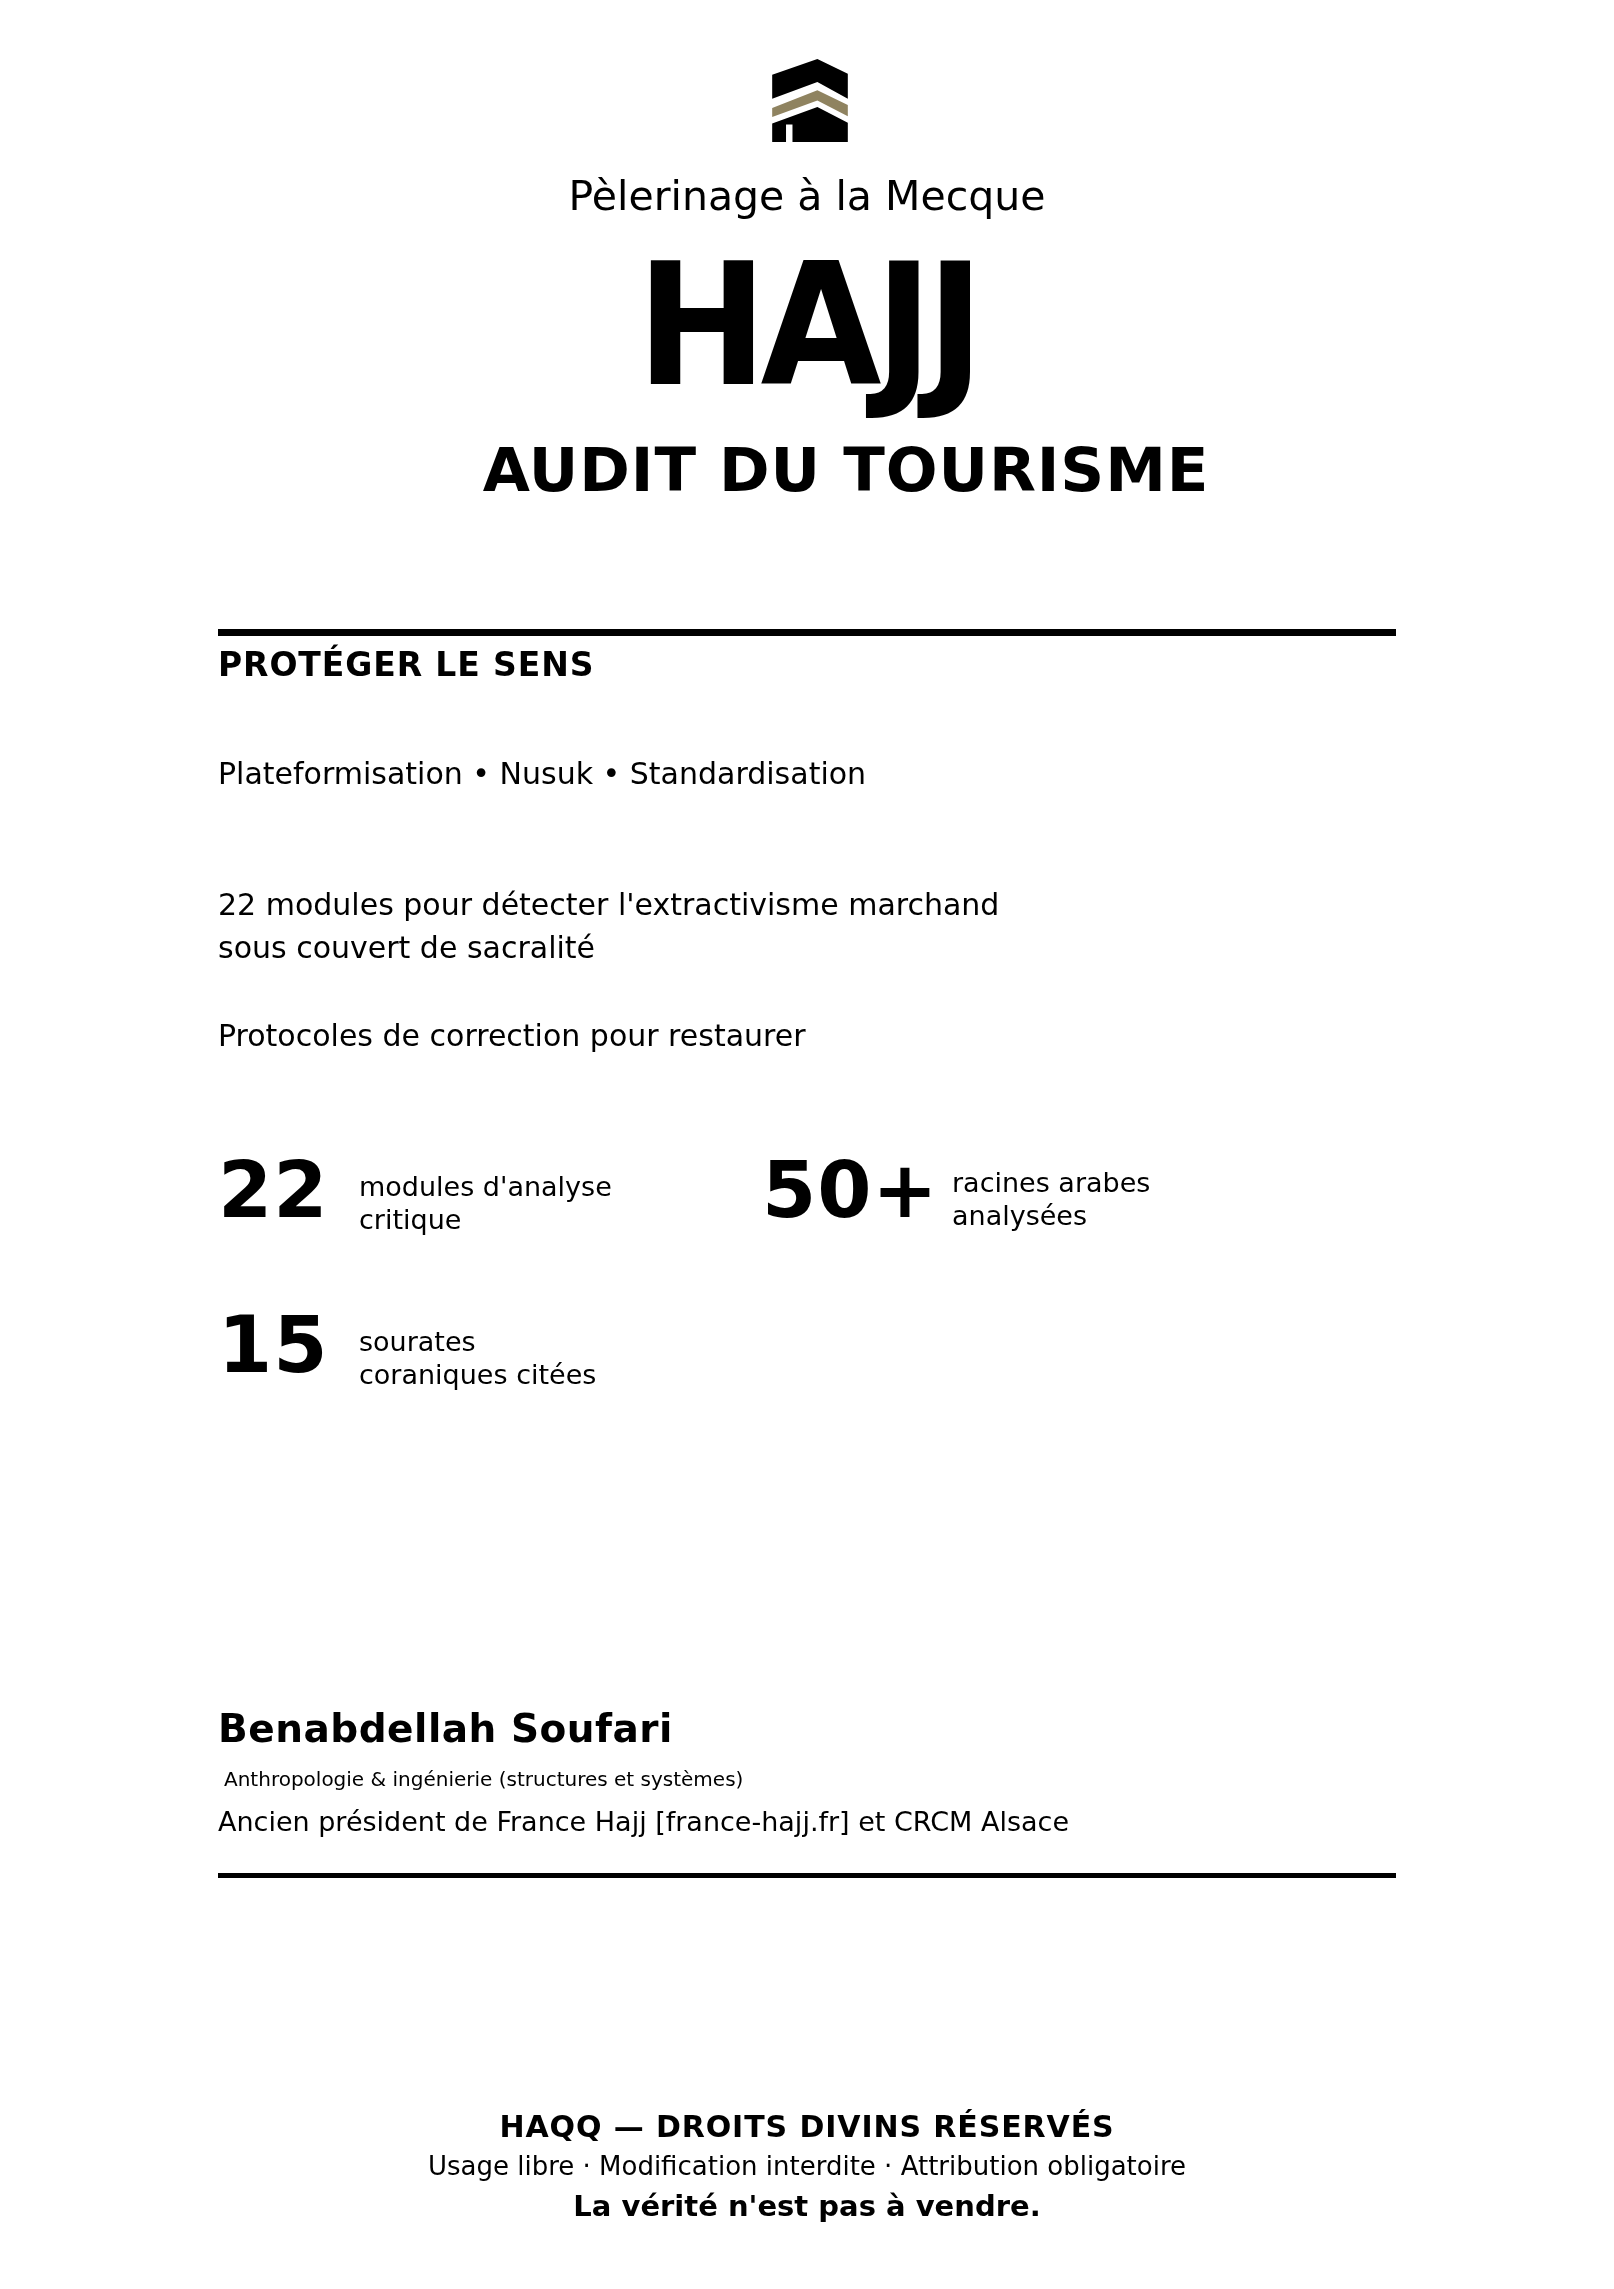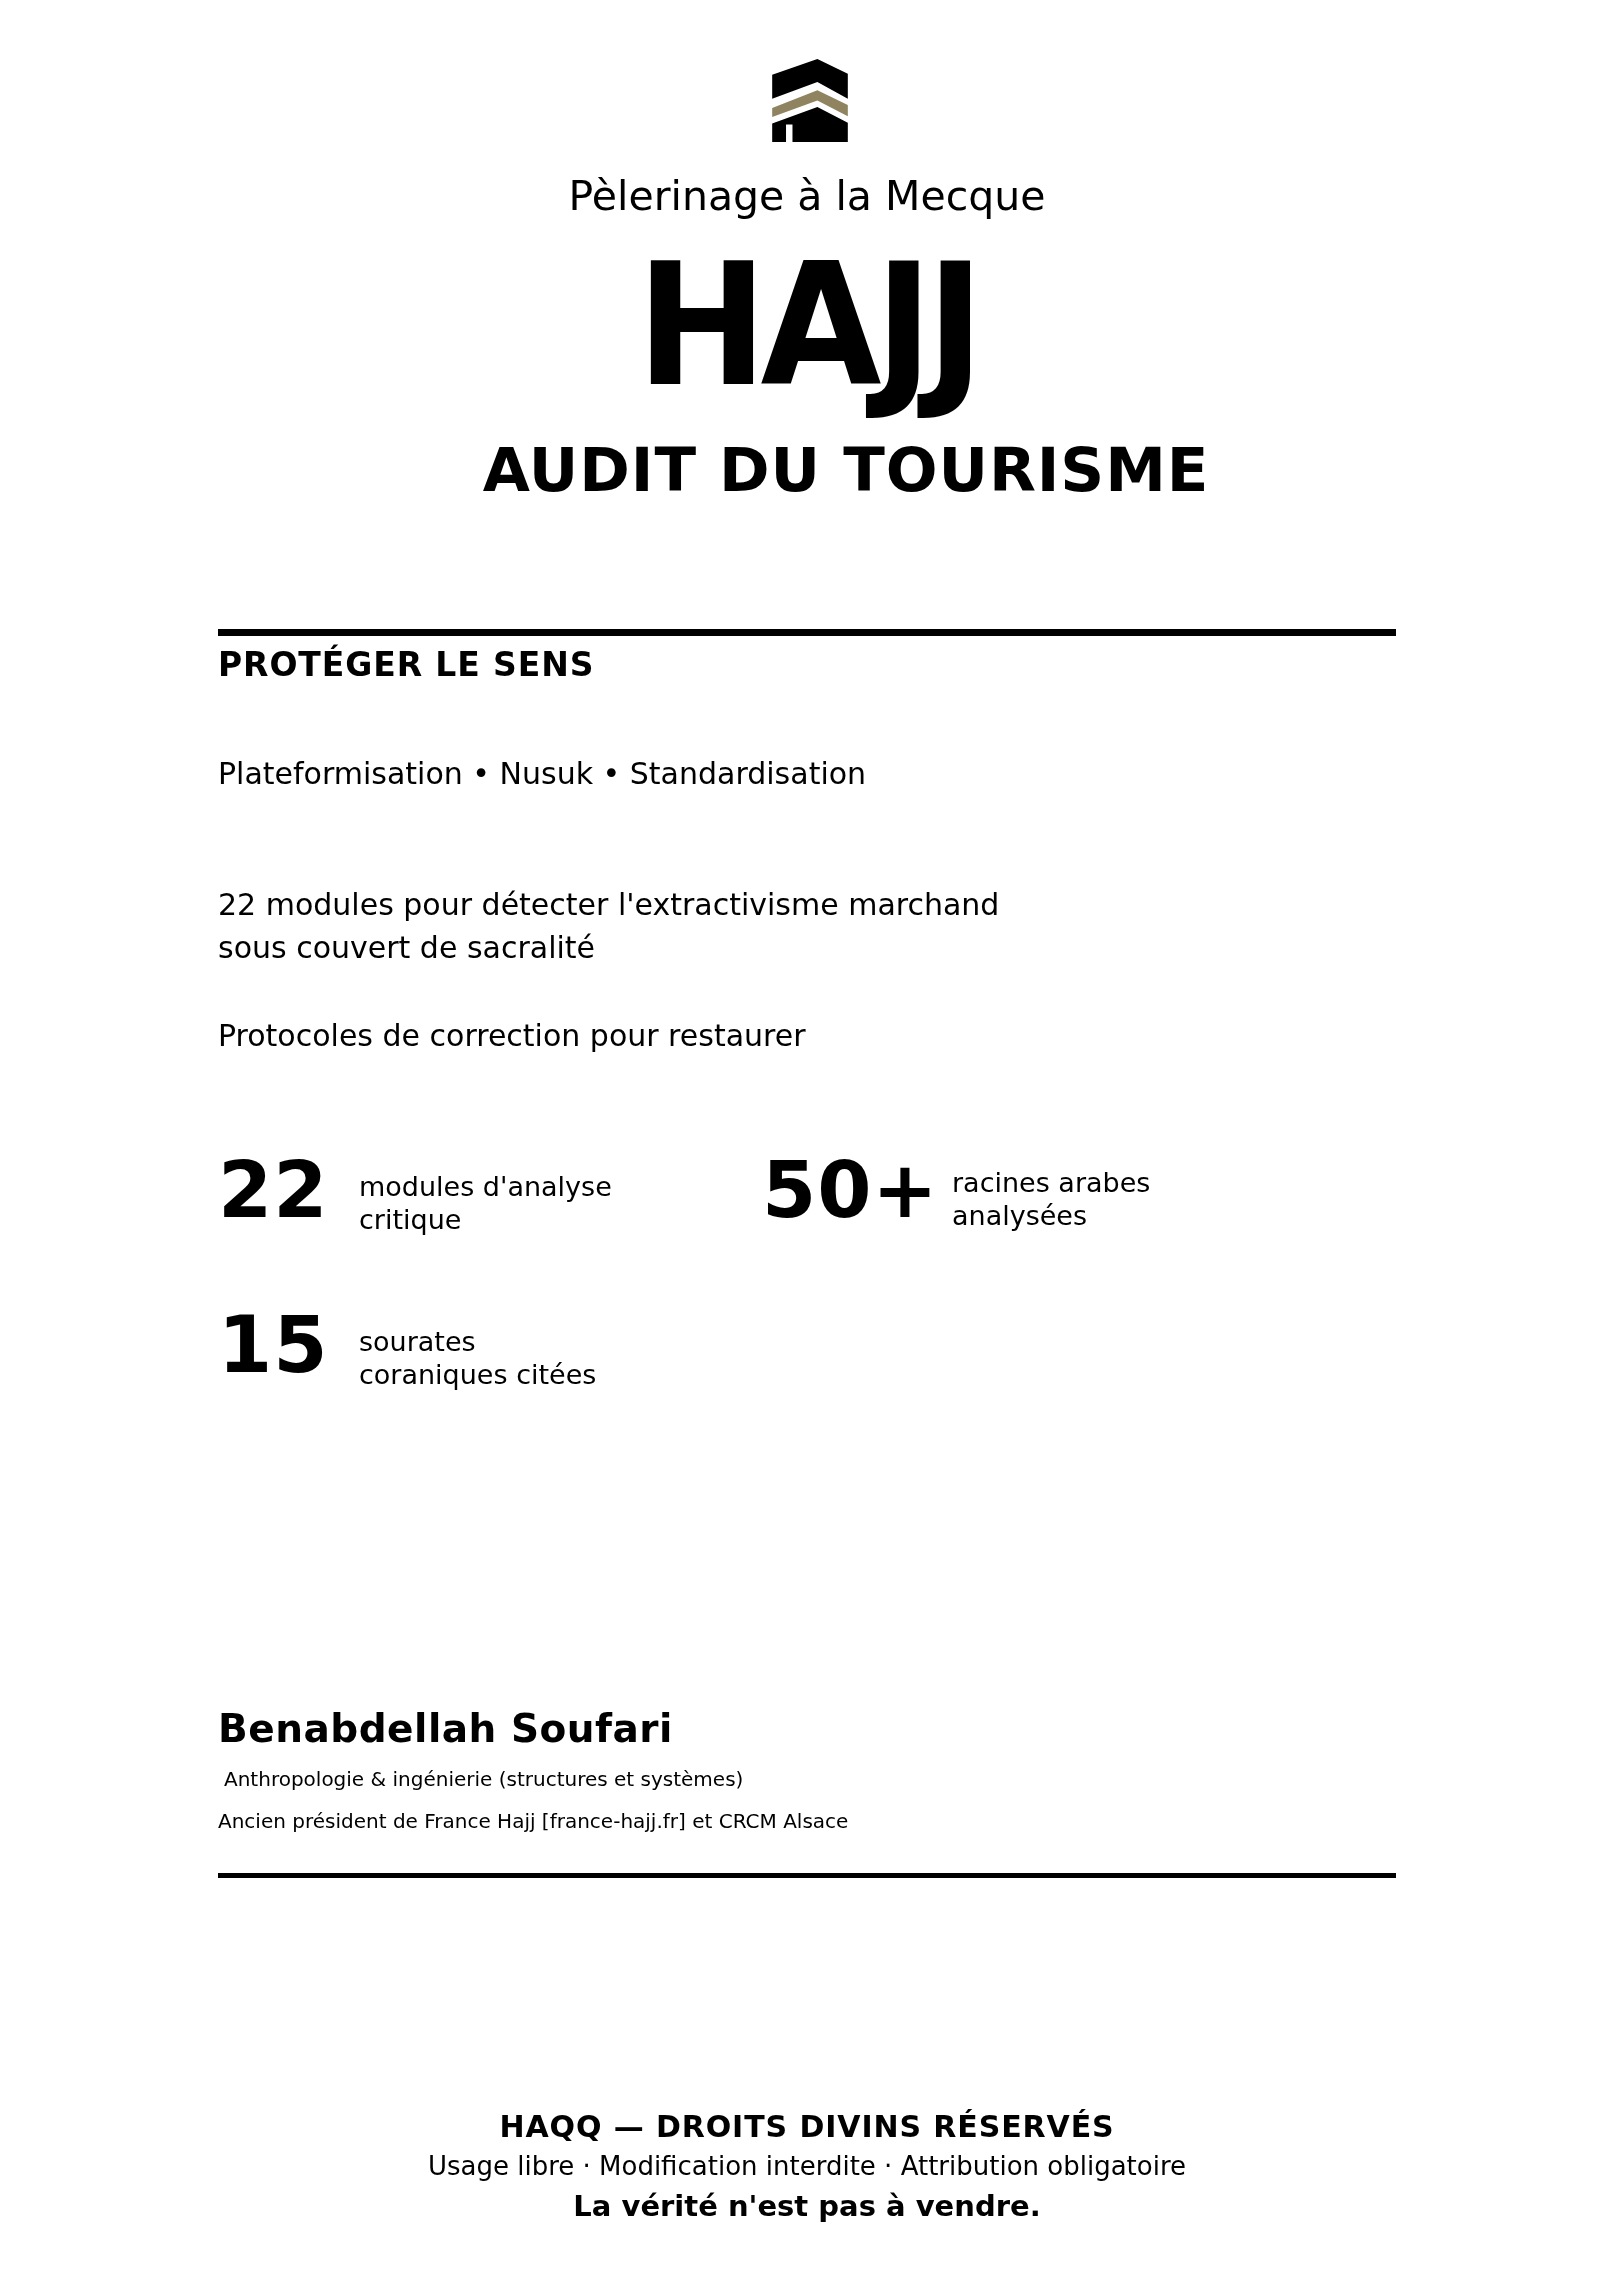--- a/index.html
+++ b/index.html
@@ -110,21 +110,21 @@
     #author-role {
       left: 224px;
       top: 1762px;
       font-size: 20px;
       line-height: 35px;
       white-space: nowrap;
     }
     #author-bio {
       left: 218px;
       top: 1804px;
-      font-size: 20px;
+      font-size: 27px;
       line-height: 35px;
       white-space: nowrap;
       text-align: center;
     }
 
     #footer-title {
       top: 2107px;
       font-size: 30px;
       line-height: 39px;
       font-weight: bold;

